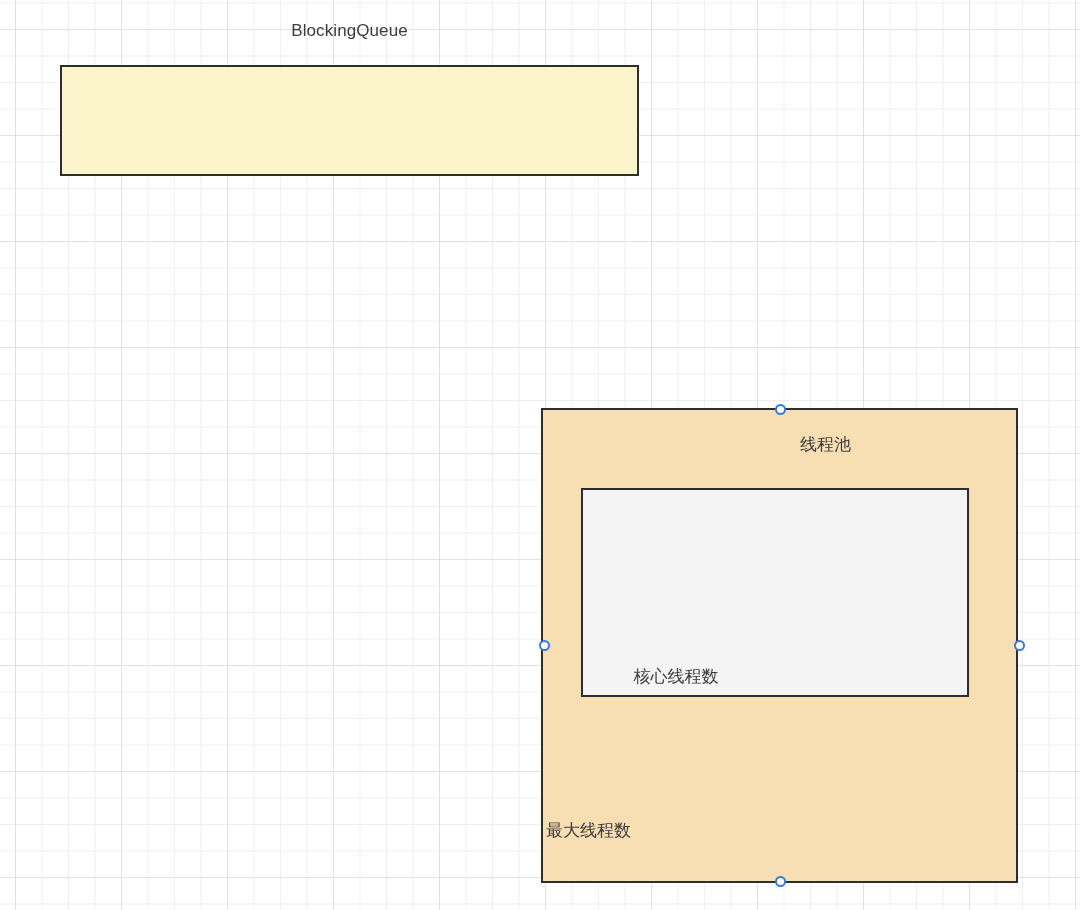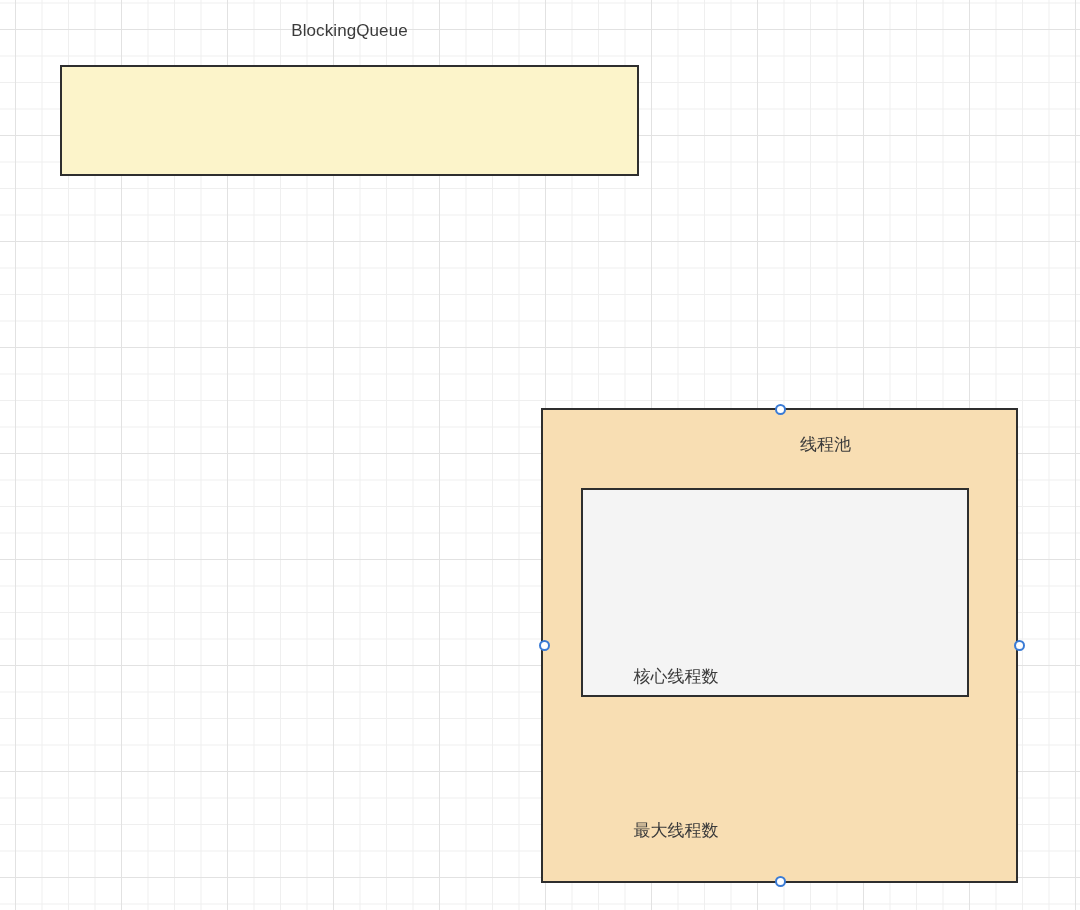--- a/index.html
+++ b/index.html
@@ -101,21 +101,20 @@
     line-height: 28px;
     white-space: nowrap;
     margin-top: 32px;
   }
 
   #max-pool-label {
     position: absolute;
     left: 546px;
     top: 817px;
     width: 260px;
-    text-align: center;
     font-size: 17px;
     color: #3b3b3b;
     line-height: 28px;
     white-space: nowrap;
   }
 
   
   .handle {
     position: absolute;
     width: 11px;

